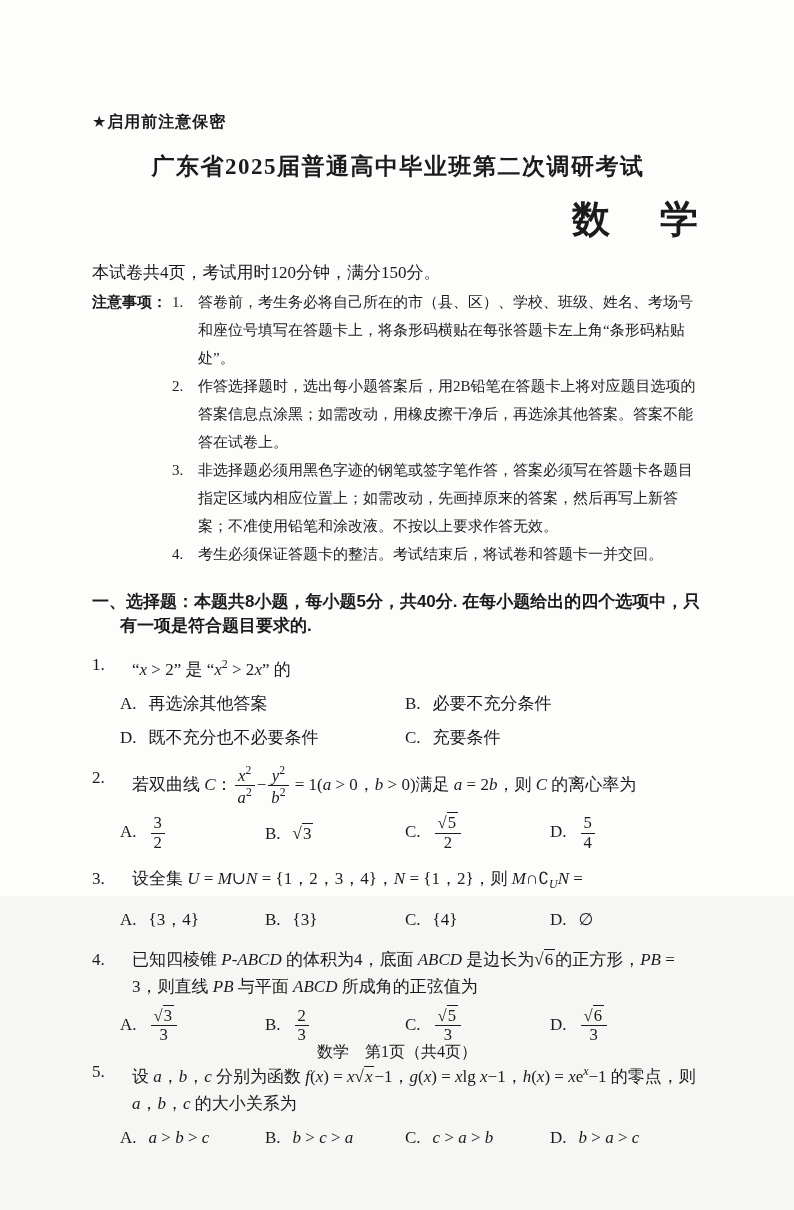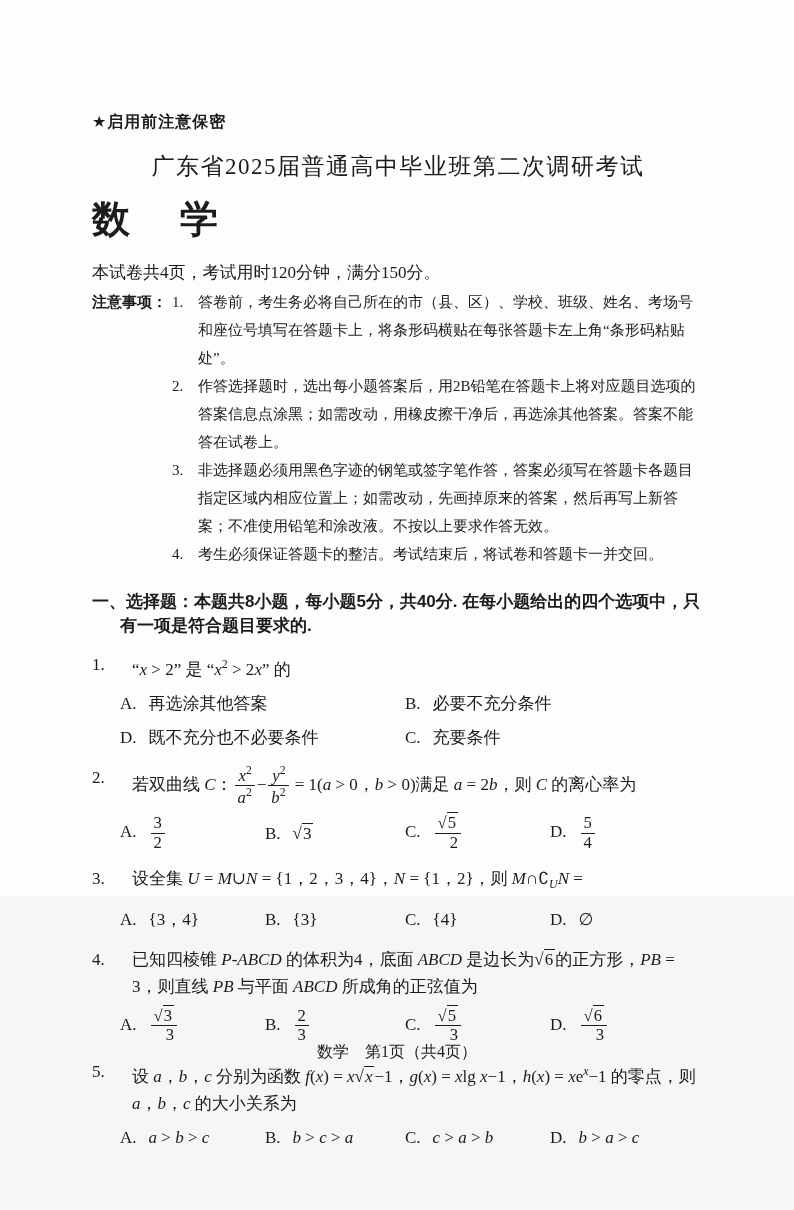--- a/index.html
+++ b/index.html
@@ -16,25 +16,25 @@
     background:#fdfdfc;
     box-sizing:border-box;
     padding:112px 90px 0 92px;
   }
   
   .security-note{
     font-family:"Liberation Sans","DejaVu Sans",sans-serif;
     font-weight:bold;font-size:16px;letter-spacing:1px;
   }
   .exam-title{
-    text-align:center;font-weight:normal;font-size:23px;
+    text-align:center;font-weight:bold;font-size:23px;
     letter-spacing:1.5px;margin-top:18px;
   }
   .subject-title{
-    text-align:left;font-weight:bold;font-size:38px;
+    text-align:right;font-weight:bold;font-size:38px;
     letter-spacing:6px;margin-top:12px;
   }
   .exam-info{font-size:17px;margin-top:16px;}
   
   .notices-wrap{position:relative;margin-top:4px;font-size:15px;line-height:28px;}
   .notices-label{
     position:absolute;left:0;top:0;
     font-family:"Liberation Sans","DejaVu Sans",sans-serif;
     font-weight:bold;
   }
@@ -53,21 +53,21 @@
   .q-stem{display:block;margin-left:12px;}
   .q-options{margin-top:7px;}
   .opts4{display:grid;grid-template-columns:145px 140px 145px auto;align-items:center;}
   .opts2{display:grid;grid-template-columns:285px auto;row-gap:7px;align-items:center;}
   .opt{white-space:nowrap;}
   .opt-label{margin-right:12px;}
   
   i{font-style:italic;}
   sup{font-size:0.7em;}
   sub{font-size:0.7em;}
-  .fr{display:inline-block;text-align:right;vertical-align:middle;line-height:1.12;font-size:0.98em;margin:0 2px;}
+  .fr{display:inline-block;text-align:center;vertical-align:middle;line-height:1.12;font-size:0.98em;margin:0 2px;}
   .fr .n{display:block;border-bottom:1.3px solid #1b1b1b;padding:0 3px;}
   .fr .d{display:block;padding:0 3px;}
   .sq{white-space:nowrap;}
   .sq .ov{border-top:1.4px solid #1b1b1b;padding:0 2px 0 1px;}
   
   .page-footer{
     position:absolute;left:0;top:1042px;width:794px;
     text-align:center;font-size:16px;
   }
 </style>

